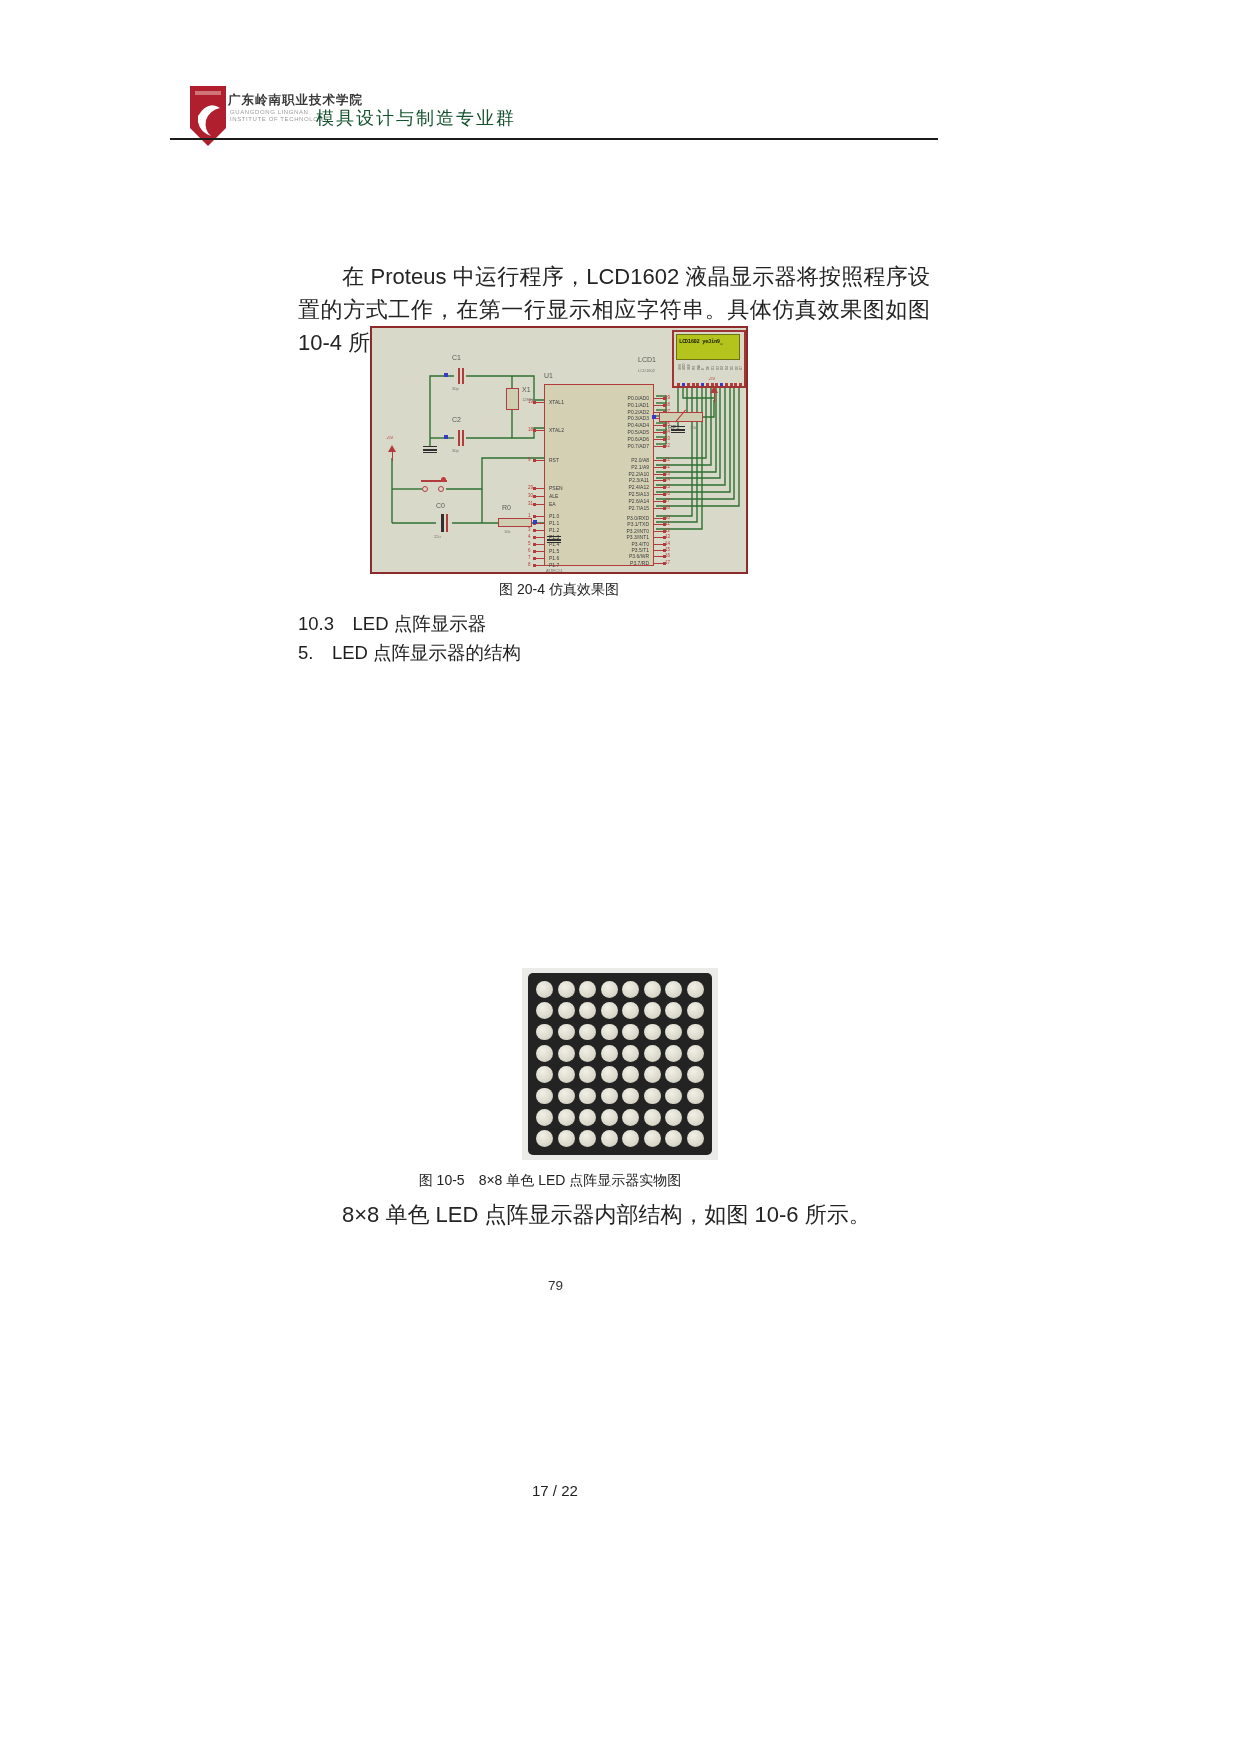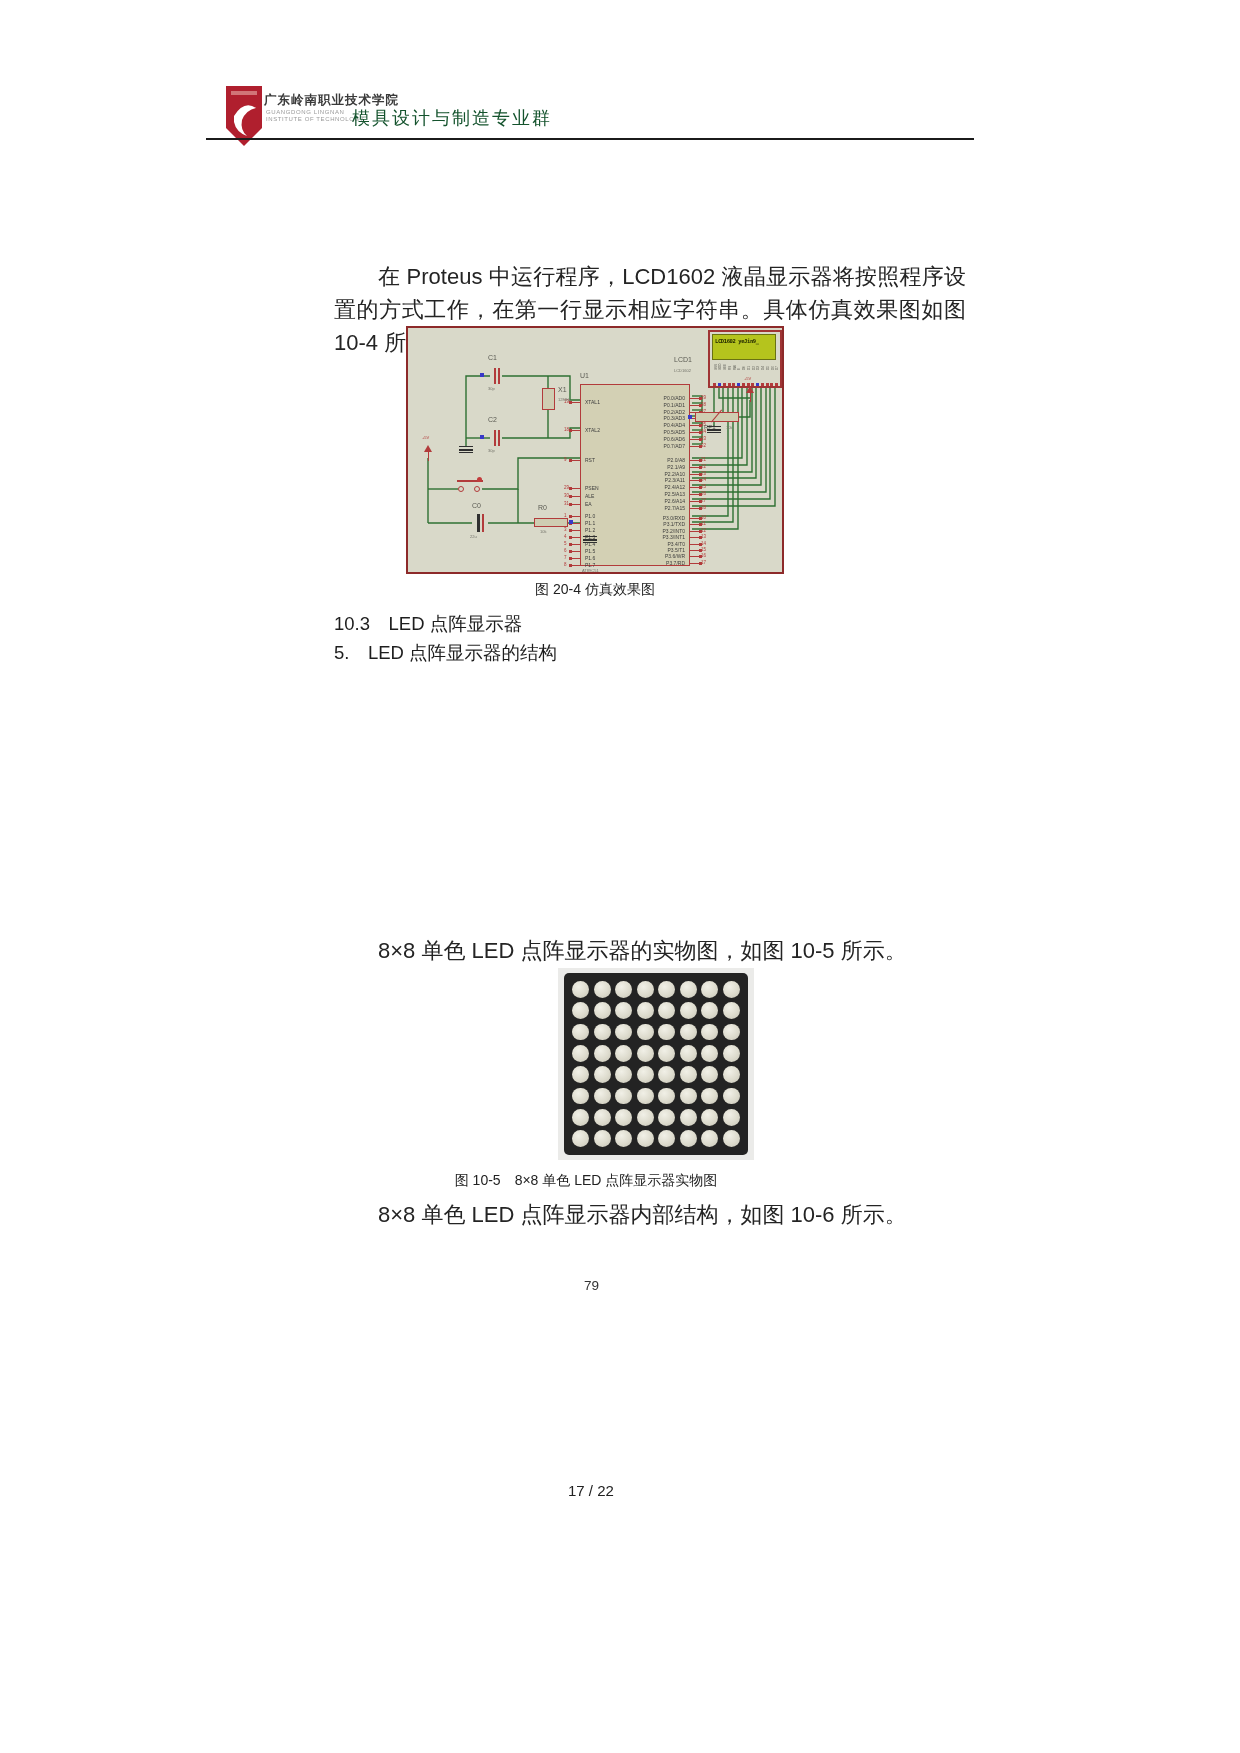--- a/index.html
+++ b/index.html
@@ -1,18 +1,18 @@
 <!DOCTYPE html>
 <html><head>
 <meta charset="utf-8">
 <style>
   html,body{margin:0;padding:0;background:#ffffff;}
   .page{position:relative;width:1240px;height:1753px;background:#fff;overflow:hidden;
         font-family:"Liberation Sans","DejaVu Sans",sans-serif;color:#252525;}
-  .abs{position:absolute;margin-left:36px;}
+  .abs{position:absolute;}
 
   
   .logo{left:190px;top:86px;width:36px;height:60px;}
   .college{left:228px;top:92px;font-size:12.5px;font-weight:bold;color:#3a3a3a;letter-spacing:1px;}
   .college-en{left:230px;top:109px;font-size:6px;color:#9a9a9a;letter-spacing:.6px;line-height:7px;}
   .head-title{left:316px;top:106px;font-size:18px;color:#14532d;letter-spacing:2px;}
   .head-rule{left:170px;top:138px;width:768px;height:2px;background:#1b1b1b;}
 
   
   .col{left:298px;width:632px;font-size:22px;line-height:29.5px;text-align:justify;color:#242424;}
@@ -308,21 +308,20 @@
       <div class="tri"></div>
         <div class="stem"></div>
     </div>
   </div>
 
   <div class="abs cap4">图 20-4  仿真效果图</div>
 
   <div class="abs sec">10.3　LED 点阵显示器</div>
   <div class="abs sub">5.　LED 点阵显示器的结构</div>
 
-  <div class="abs col p4 ind">8×8 单色 LED 点阵显示器的实物图，如图 10-5 所示。</div>
 
   <div class="abs fig5">
     <div class="matrix" id="dotgrid">
         <div class="mdot"></div>
         <div class="mdot"></div>
         <div class="mdot"></div>
         <div class="mdot"></div>
         <div class="mdot"></div>
         <div class="mdot"></div>
         <div class="mdot"></div>

